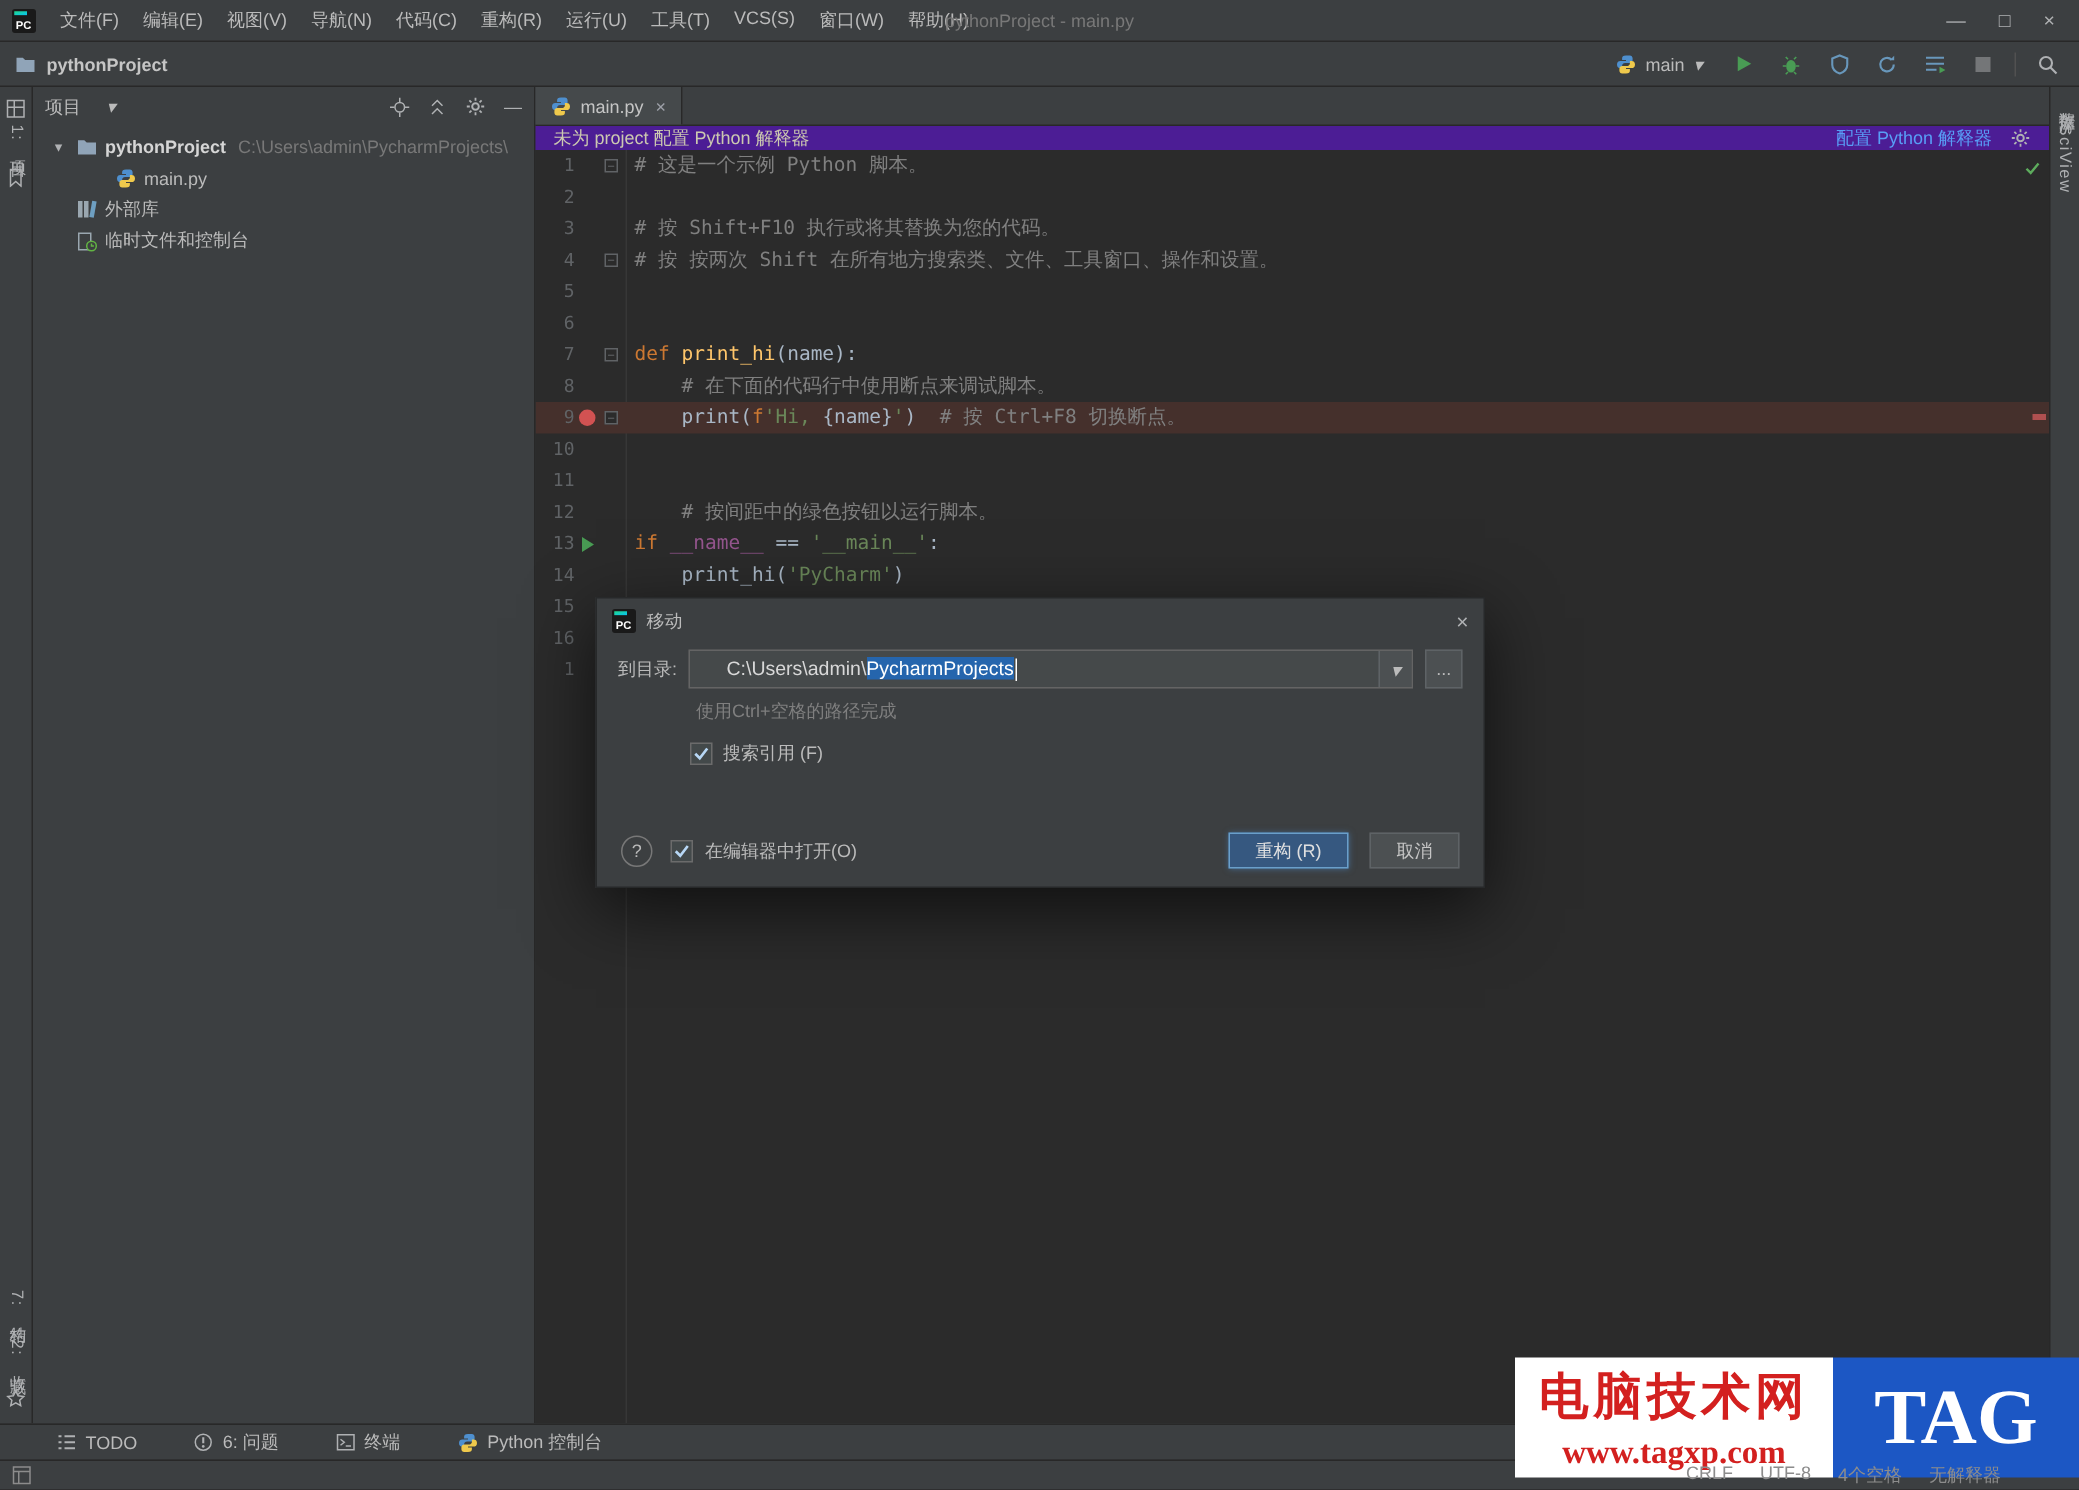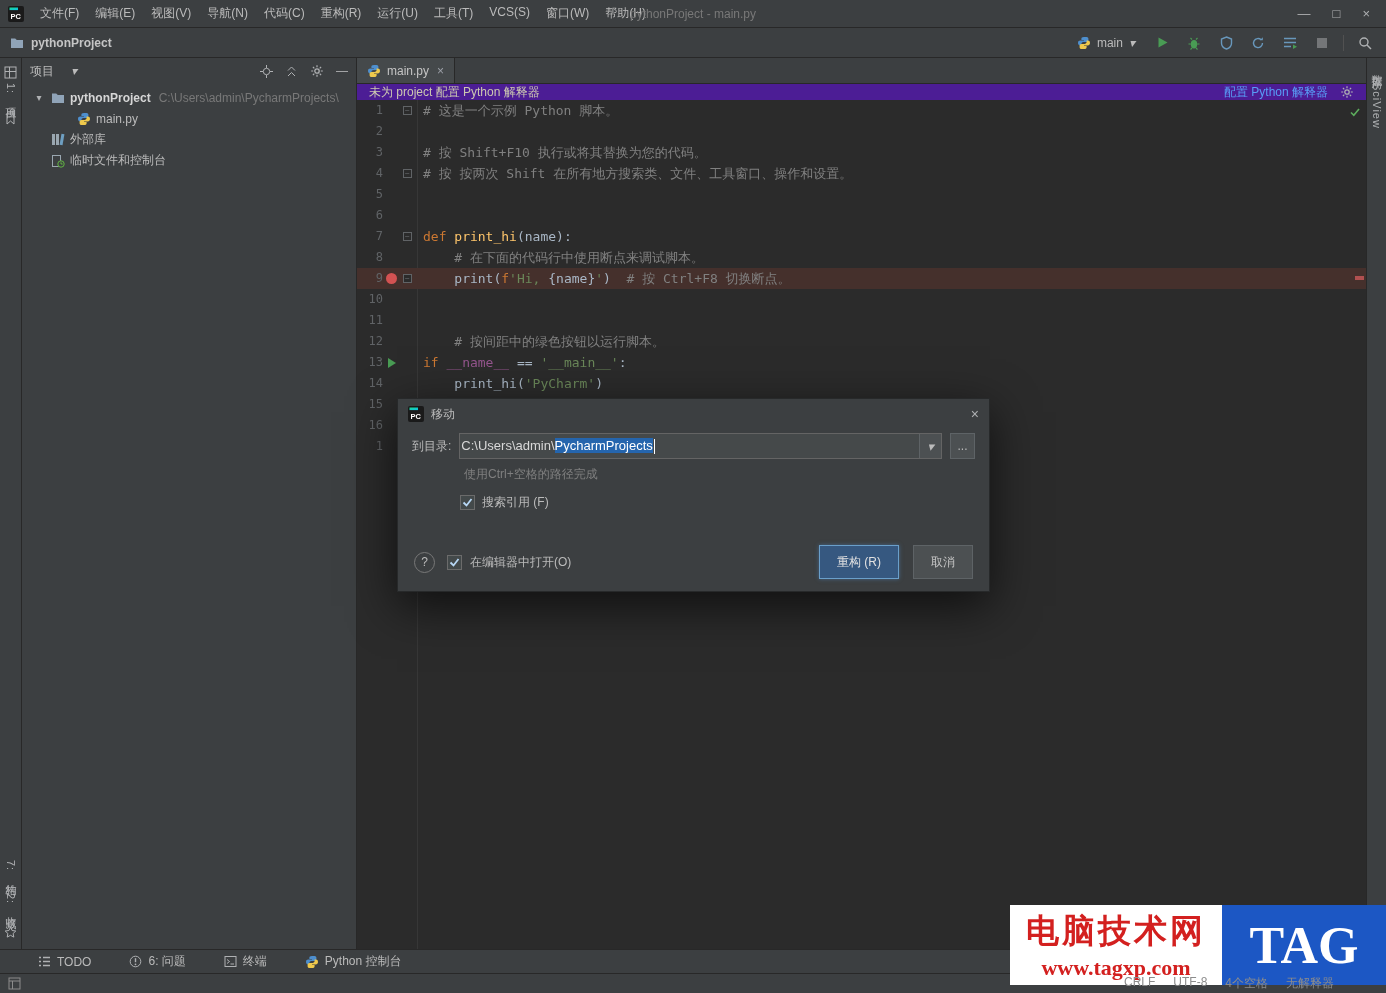--- a/index.html
+++ b/index.html
@@ -81,32 +81,32 @@
 
 
 .dialog{position:absolute;left:397px;top:398px;width:593px;height:194px;background:#3c3f41;border:1px solid #27292a;box-shadow:0 14px 44px rgba(0,0,0,.65);z-index:40;display:flex;flex-direction:column}
 .dialog-titlebar{height:30px;display:flex;align-items:center;padding:0 10px;gap:7px;flex:none}
 .dlg-title{color:#bbbbbb}
 .dlg-close{margin-left:auto;color:#afb1b3;font-size:14px;cursor:pointer}
 .dialog-body{padding:4px 14px 0;flex:1}
 .dlg-desc{margin:2px 0 16px;font-weight:bold;color:#dcdcdc;font-size:13px}
 .dlg-row{display:flex;align-items:center;gap:8px;margin-bottom:7px}
 .dlg-label{color:#bbbbbb;flex:none}
-.combo{flex:1;height:26px;background:#45494a;border:1px solid #646464;display:flex;align-items:center;padding-left:1px;font-size:13px;color:#d8d8d8;position:relative;overflow:hidden}
+.combo{flex:1;height:26px;background:#45494a;border:1px solid #646464;display:flex;align-items:center;padding-left:24px;font-size:13px;color:#d8d8d8;position:relative;overflow:hidden}
 .combo-sel{background:#2565ad;color:#ffffff}
 .caret{display:inline-block;width:1px;height:15px;background:#ffffff;margin-left:1px;vertical-align:middle}
 .combo-arrow{margin-left:auto;width:22px;height:24px;background:#4c5052;border-left:1px solid #5e6366;display:flex;align-items:center;justify-content:center;color:#bbbbbb;flex:none;cursor:pointer}
 .browse{width:25px;height:26px;background:#4c5052;border:1px solid #5e6366;color:#bbbbbb;display:flex;align-items:center;justify-content:center;flex:none;font-family:inherit;font-size:12px;cursor:pointer}
 .dlg-hint{margin:0 0 11px 52px;color:#7f7f7f}
 .dlg-check{display:flex;align-items:center;gap:7px;margin-left:48px}
 .checkbox{width:15px;height:15px;border:1px solid #6b6b6b;background:#43494a;display:inline-flex;align-items:center;justify-content:center;flex:none;cursor:pointer}
 .dialog-footer{display:flex;align-items:center;gap:8px;padding:0 16px 12px;flex:none}
 .help-btn{width:21px;height:21px;border:1px solid #787878;border-radius:50%;display:inline-flex;align-items:center;justify-content:center;color:#bbbbbb;margin-right:4px;cursor:pointer}
 .spacer{flex:1}
-.btn{height:34px;padding:0 17px;border:1px solid #5e6366;background:#4c5052;color:#c5c5c5;font-family:inherit;font-size:12px;cursor:pointer}
+.btn{height:24px;padding:0 17px;border:1px solid #5e6366;background:#4c5052;color:#c5c5c5;font-family:inherit;font-size:12px;cursor:pointer}
 .btn.primary{background:#365880;border-color:#6a9fca;box-shadow:0 0 4px rgba(76,136,199,.55);color:#e0e0e0;margin-right:6px}
 
 
 .watermark{position:absolute;right:0;bottom:8px;height:80px;display:flex;z-index:50}
 .wm-left{background:#ffffff;display:flex;flex-direction:column;align-items:center;justify-content:center;padding:4px 16px;gap:1px}
 .wm-site{color:#d3201f;font-size:33px;font-weight:bold;letter-spacing:3px;font-family:Liberation Sans, sans-serif}
 .wm-url{color:#d3201f;font-size:22px;font-weight:bold;font-family:"Liberation Serif",serif}
 .wm-badge{background:#1c57c4;color:#ffffff;width:164px;display:flex;align-items:center;justify-content:center;font-size:52px;font-weight:bold;font-family:"Liberation Serif",serif}
 </style>
 </head>

